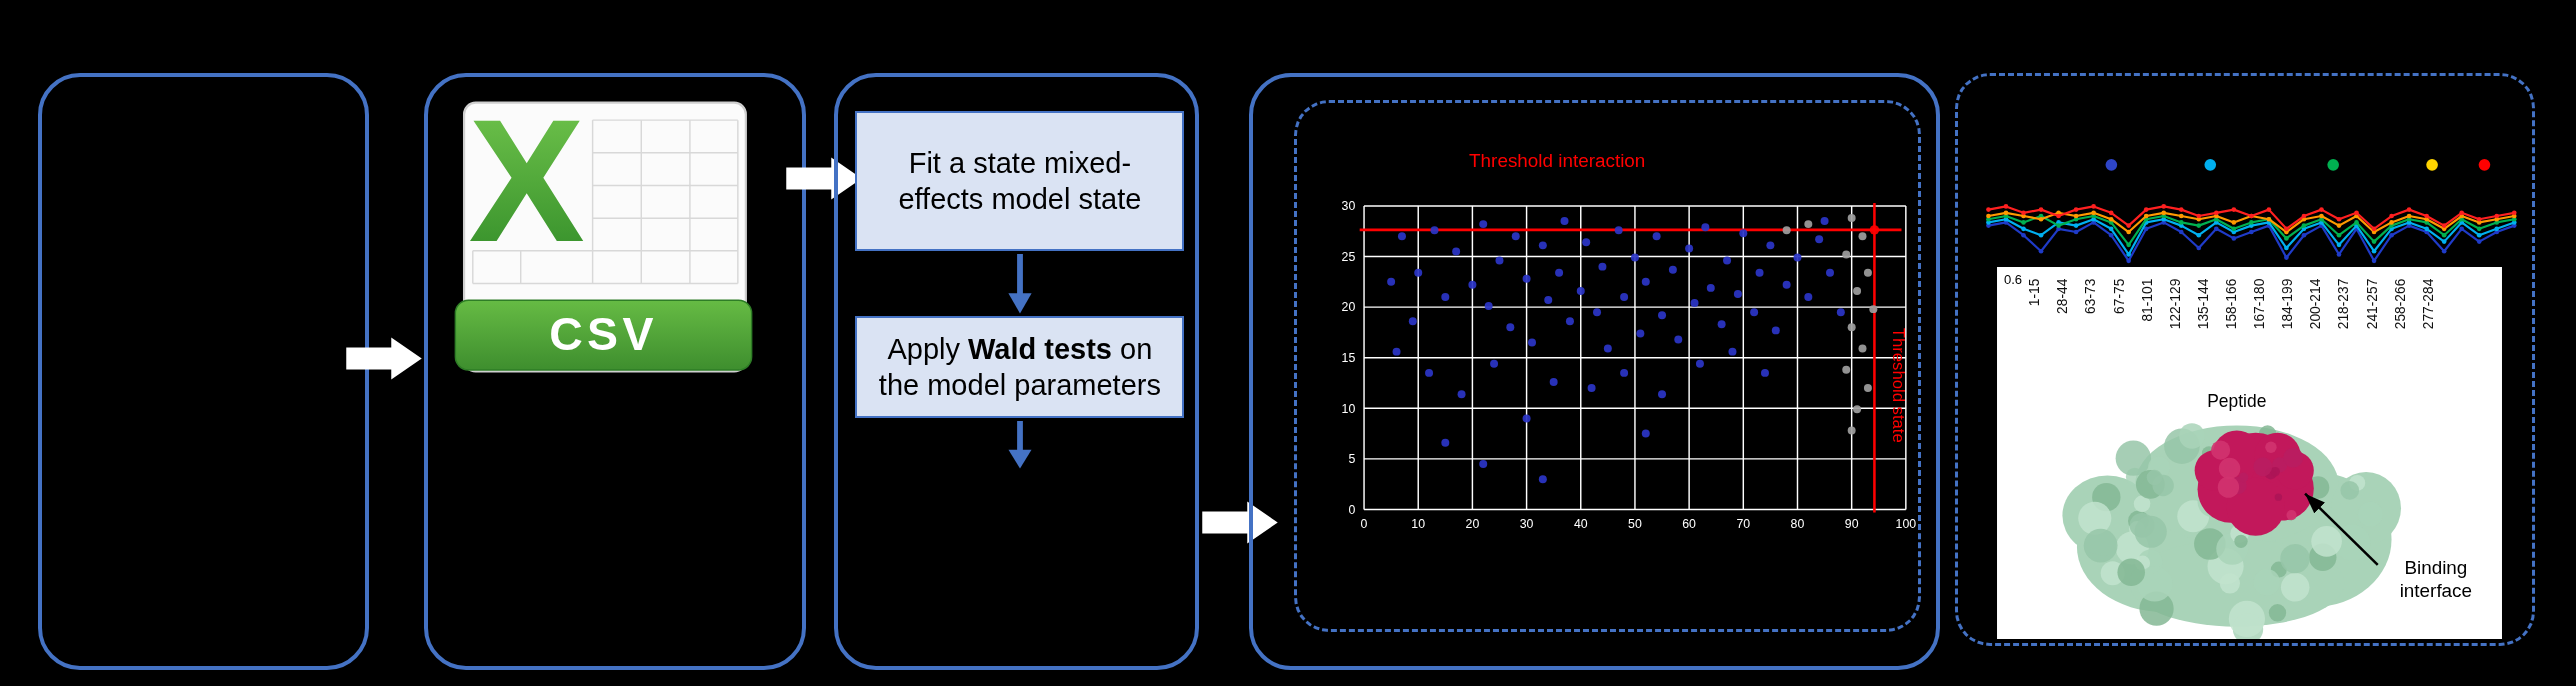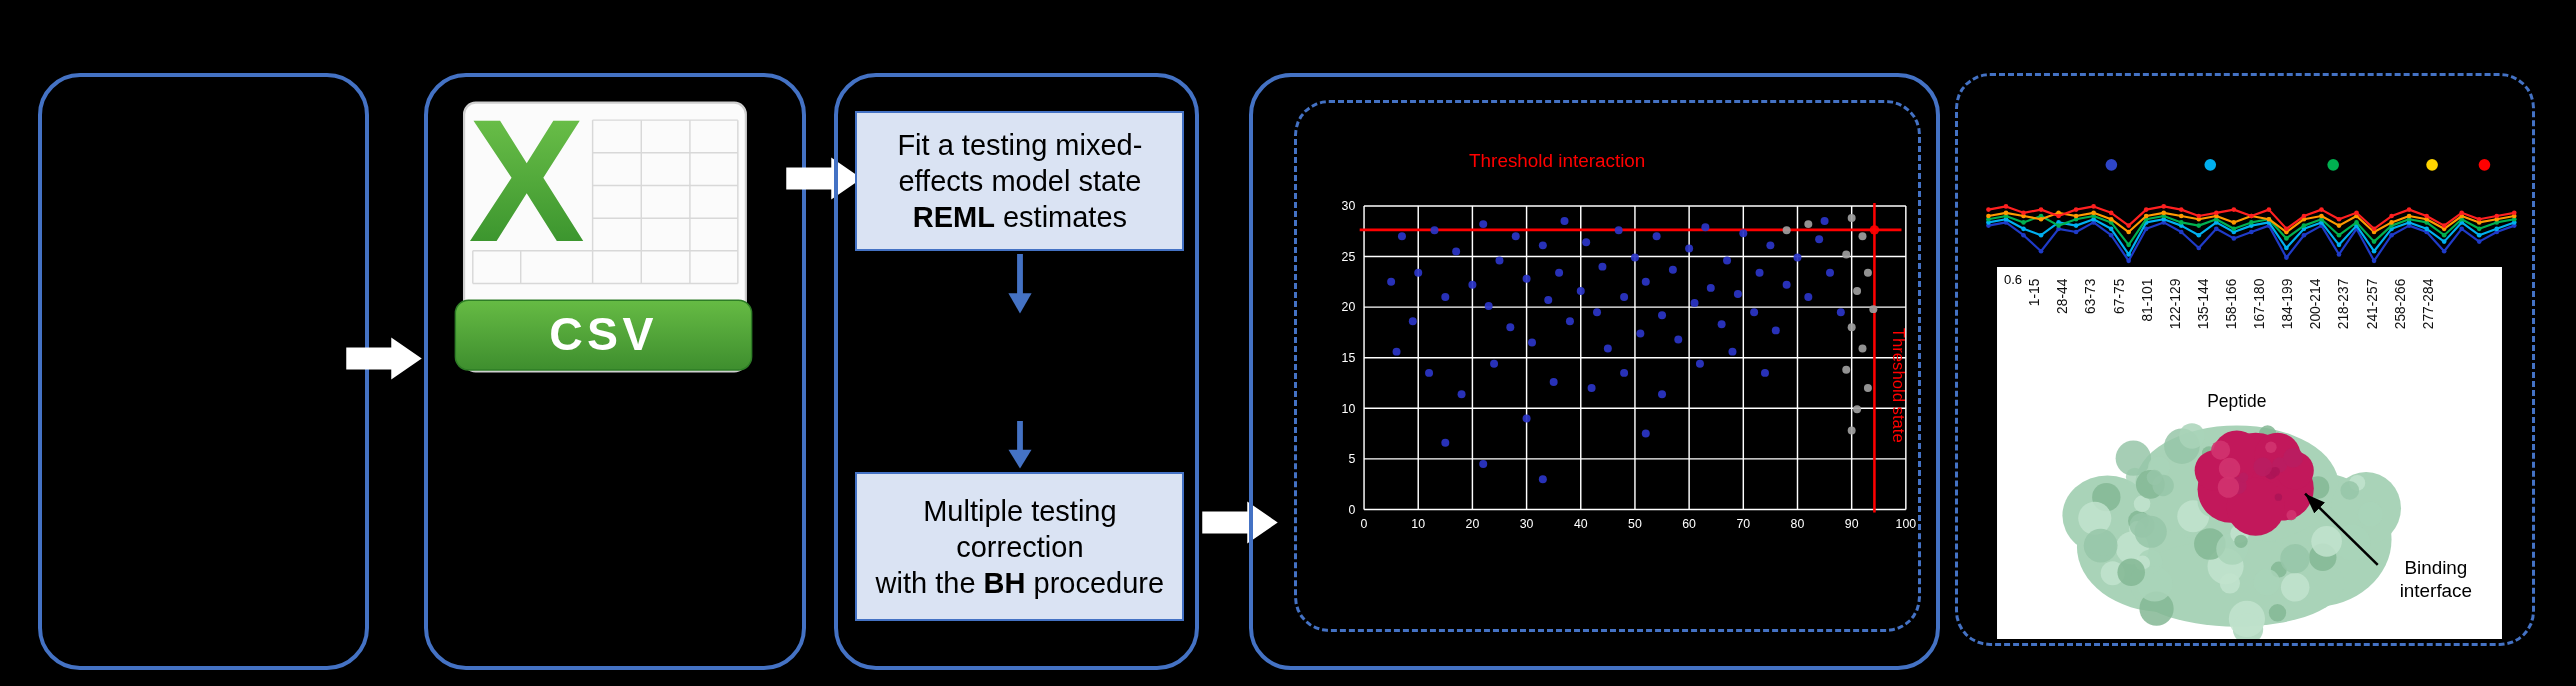--- a/index.html
+++ b/index.html
@@ -65,37 +65,35 @@
       <text x="210" y="346" text-anchor="middle" font-size="64" font-weight="bold" fill="#FFFFFF" letter-spacing="6">CSV</text>
     </svg>
   </div>
 
   <svg class="abs-svg" style="left:786px;top:156px;" width="76" height="45" viewBox="0 0 104 62">
     <polygon points="0,16 62,16 62,2 104,31 62,60 62,46 0,46" fill="#FFFFFF"></polygon>
   </svg>
 
   <div class="box solid" style="left:834px;top:73px;width:365px;height:597px;">
     <div class="step" style="left:17.4px;top:34px;width:329px;height:140px;">
-        <div><span>Fit a testing mixed-</span></div>
+        <div><span>Fit a state mixed-</span></div>
         <div><span>effects model state</span></div>
-        <div><span class="bold">REML</span><span> estimates</span></div>
       </div>
     <svg class="abs-svg" style="left:166px;top:177px;" width="32" height="61" viewBox="0 0 44 84">
       <rect x="18" y="0" width="8" height="56" fill="#4472C4"></rect>
         <polygon points="6,54 38,54 22,82" fill="#4472C4"></polygon>
     </svg>
+    <div class="step" style="left:17.4px;top:239px;width:329px;height:102px;">
+        <div><span>Apply </span><span class="bold">Wald tests</span><span> on</span></div>
+        <div><span>the model parameters</span></div>
+      </div>
     <svg class="abs-svg" style="left:166px;top:344px;" width="32" height="49" viewBox="0 0 44 68">
       <rect x="18" y="0" width="8" height="42" fill="#4472C4"></rect>
         <polygon points="6,40 38,40 22,66" fill="#4472C4"></polygon>
     </svg>
-    <div class="step" style="left:17.4px;top:395px;width:329px;height:149px;">
-        <div><span>Multiple testing</span></div>
-        <div><span>correction</span></div>
-        <div><span>with the </span><span class="bold">BH</span><span> procedure</span></div>
-      </div>
   </div>
 
   <svg class="abs-svg" style="left:1202px;top:500px;" width="76" height="45" viewBox="0 0 104 62">
     <polygon points="0,16 62,16 62,2 104,31 62,60 62,46 0,46" fill="#FFFFFF"></polygon>
   </svg>
 
   <div class="box solid" style="left:1249px;top:73px;width:691px;height:597px;">
     <div class="box dashed" style="left:41px;top:22.5px;width:627px;height:532px;"></div>
   </div>
   <svg id="scatter-svg" class="abs-svg" style="left:1249px;top:73px;" width="692" height="597" viewBox="0 0 952 822">

